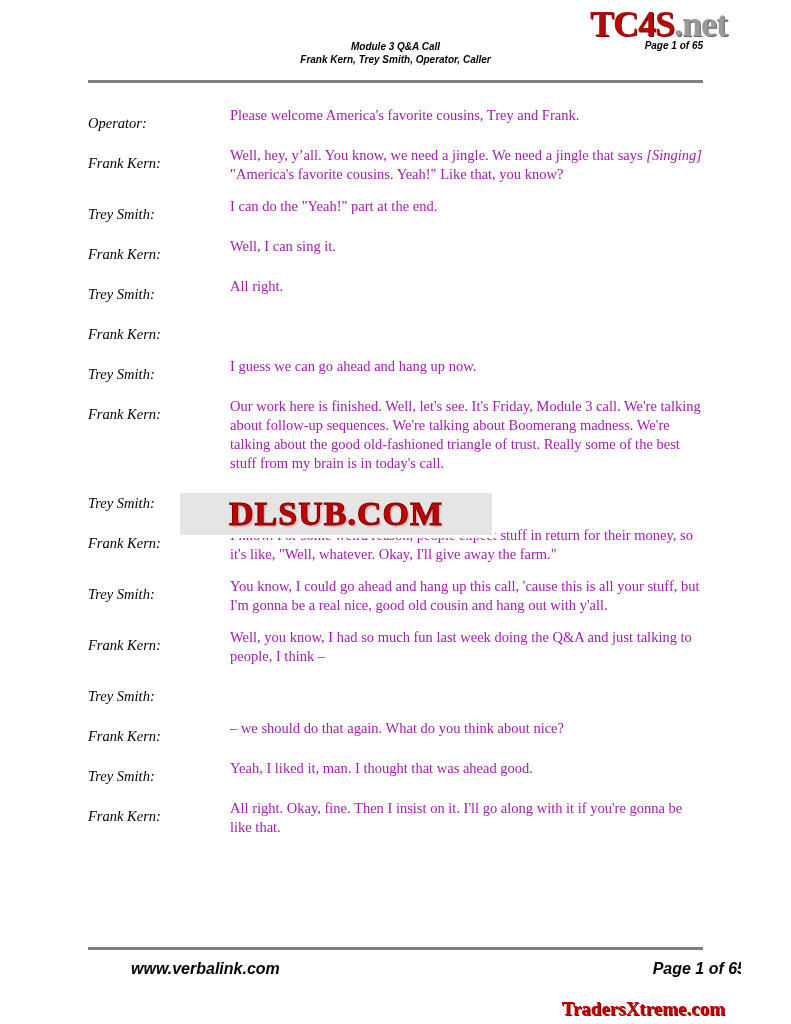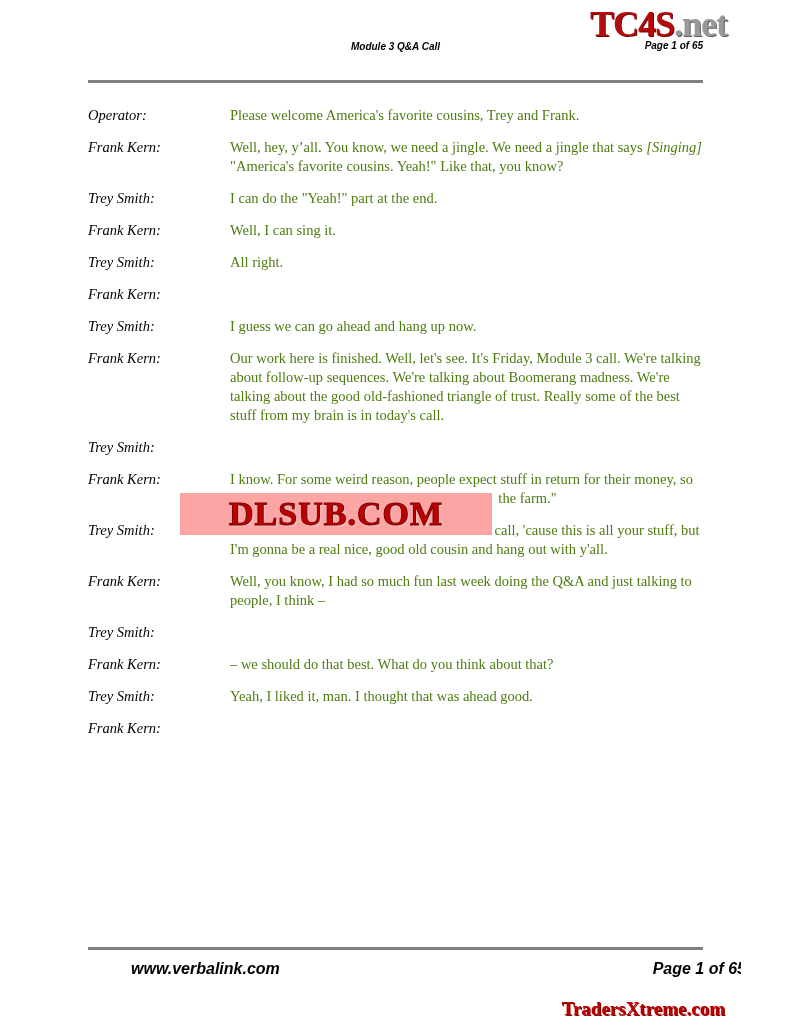--- a/index.html
+++ b/index.html
@@ -84,40 +84,41 @@
     display: flex;
     margin-bottom: 13px;
   }
   .speaker {
     width: 142px;
     flex: 0 0 142px;
     font-style: italic;
     font-size: 14.5px;
     line-height: 19px;
     color: #000;
+    margin-top: 8px;
   }
   .utterance {
     flex: 1 1 auto;
     font-size: 14.5px;
     line-height: 19px;
-    color: #4d7c0f;
+    color: #a21caf;
     text-align: left;
   }
   .utterance i {
     font-style: italic;
   }
 
   
   .wm-mid {
     position: absolute;
     top: 490px;
     left: 177px;
     width: 312px;
     height: 42px;
-    background: #fca5a5;
+    background: #e5e5e5;
     border: 3px solid #ffffff;
     display: flex;
     align-items: center;
     justify-content: center;
     z-index: 5;
   }
   .wm-mid-inner {
     font-family: "Liberation Serif", serif;
     font-size: 34px;
     font-weight: bold;
@@ -168,20 +169,21 @@
 
 <div class="page">
 
   <div class="wm-top">
     <span class="red">TC4S</span><span class="gray">.net</span>
   </div>
 
   <div class="header">
     <div class="header-center">
       <div>Module 3 Q&amp;A Call</div>
+      <div>Frank Kern, Trey Smith, Operator, Caller</div>
     </div>
     <div class="header-right">Page 1 of 65</div>
   </div>
 
   <div class="rule-top"></div>
 
   <div class="transcript">
 
     <div class="turn">
       <div class="speaker">Operator:</div>
@@ -240,30 +242,31 @@
       <div class="speaker">Frank Kern:</div>
       <div class="utterance">Well, you know, I had so much fun last week doing the Q&amp;A and just talking to people, I think –</div>
     </div>
 
     <div class="turn">
       <div class="speaker">Trey Smith:</div>
     </div>
 
     <div class="turn">
       <div class="speaker">Frank Kern:</div>
-      <div class="utterance">– we should do that best.  What do you think about that?</div>
+      <div class="utterance">– we should do that again.  What do you think about nice?</div>
     </div>
 
     <div class="turn">
       <div class="speaker">Trey Smith:</div>
       <div class="utterance">Yeah, I liked it, man.  I thought that was ahead good.</div>
     </div>
 
     <div class="turn">
       <div class="speaker">Frank Kern:</div>
+      <div class="utterance">All right.  Okay, fine.  Then I insist on it.  I'll go along with it if you're gonna be like that.</div>
     </div>
 
   </div>
 
   <div class="wm-mid">
     <span class="wm-mid-inner">DLSUB.COM</span>
   </div>
 
   <div class="rule-bottom"></div>
 

